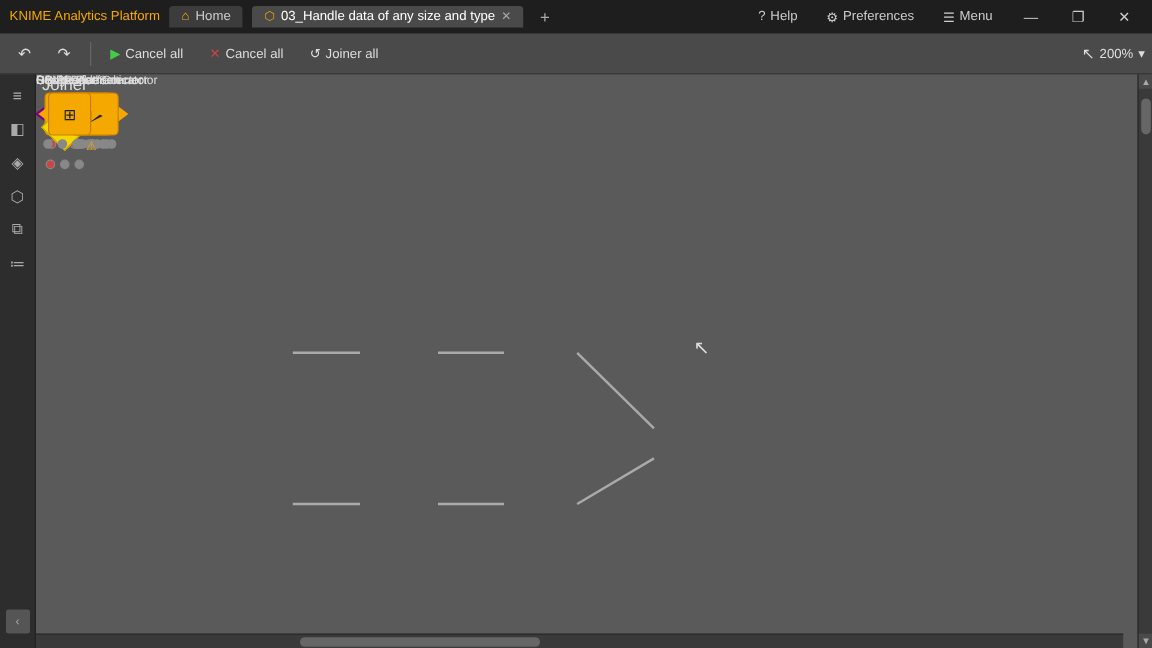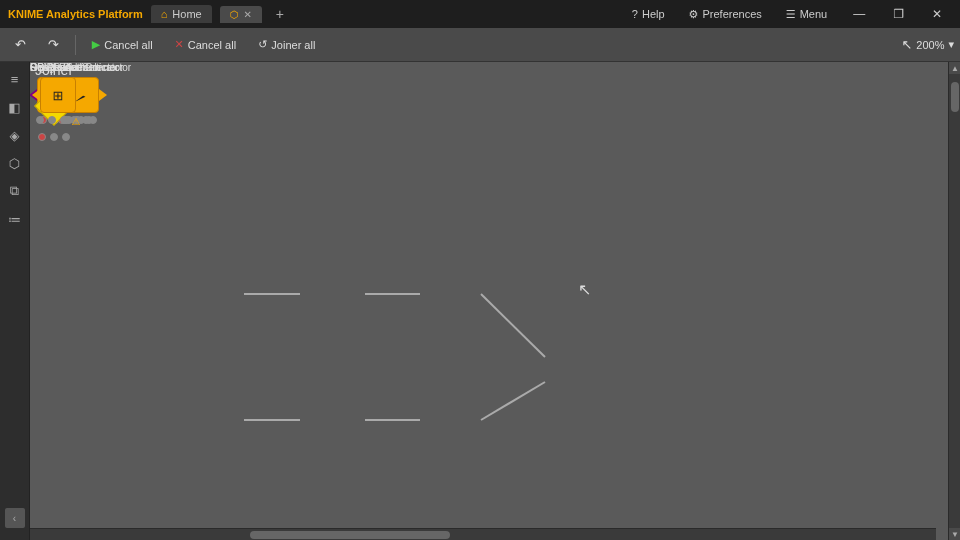--- a/index.html
+++ b/index.html
@@ -207,27 +207,28 @@
 
     
     .warning-icon {
       font-size: 10px; color: #f5a800;
     }
   </style>
 </head>
 <body>
 
 <div id="titlebar">
-  <span style="color:#f5a800;font-weight:bold;font-size:11px;white-space:nowrap;">KNIME Analytics Platform</span>
+  <span style="color:#f5a800;font-weight:normal;font-size:11px;white-space:nowrap;">KNIME Analytics Platform</span>
   <div class="tab-item">
     <span style="color:#f5a800;">⌂</span>
     <span>Home</span>
   </div>
   <div class="tab-item active">
     <span style="color:#f5a800;font-size:10px;">⬡</span>
+    <span>03_Handle data of any size and type</span>
     <span class="tab-close">✕</span>
   </div>
   <button class="tab-new">+</button>
   <div class="title-spacer"></div>
   <button class="title-btn">
     <span>?</span>
     <span>Help</span>
   </button>
   <button class="title-btn">
     <span>⚙</span>

